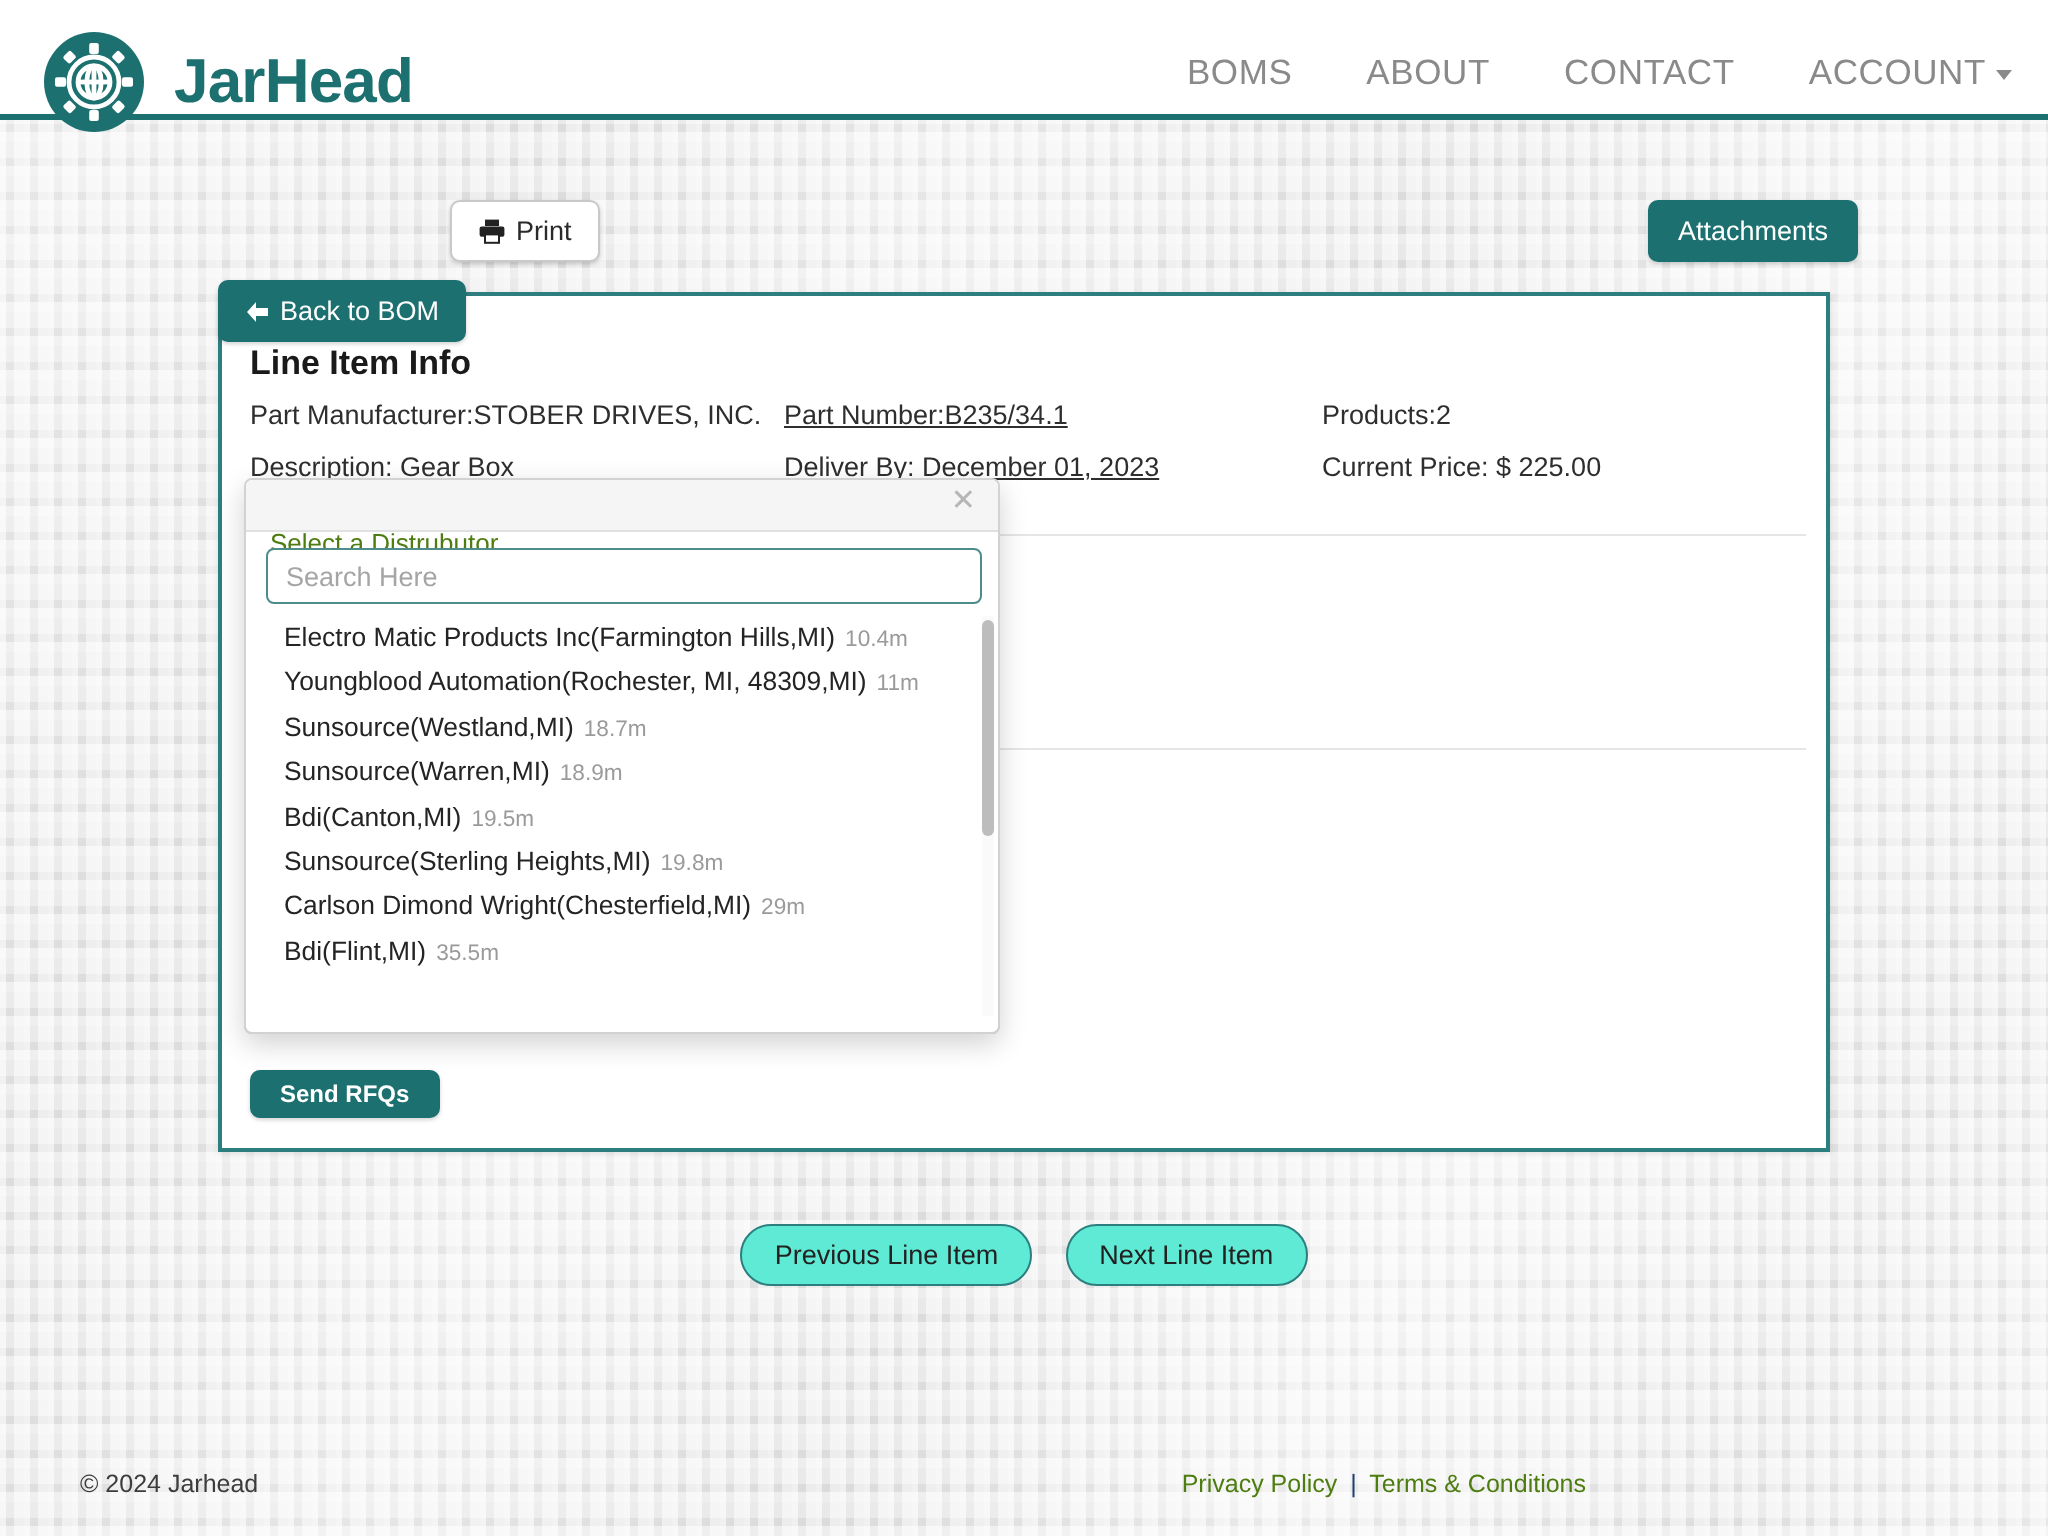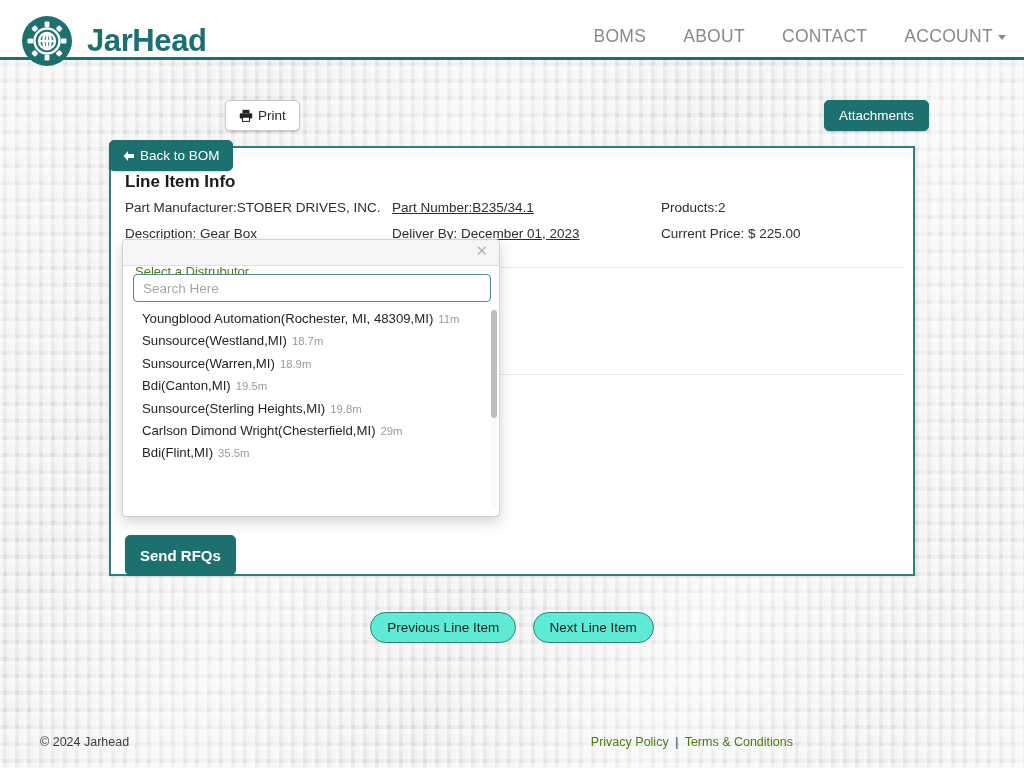--- a/index.html
+++ b/index.html
@@ -85,22 +85,22 @@
   }
   #divider-1 { top:119px; }
   #divider-2 { top:226px; }
 
   
   .field-edge { position:absolute; left:14px; width:2px; background:#2d7f7f; }
   #field-edge-1 { top:182px; height:40px; }
   #field-edge-2 { top:300px; height:40px; }
 
   #send-rfqs-btn {
-    position:absolute; left:14px; top:387px; height:40px; padding:0 14px;
-    font-weight:bold; font-size:15px;
+    position:absolute; left:14px; top:387px; height:24px; padding:0 14px;
+    font-weight:bold; font-size:12px;
   }
 
   
   #distributor-dropdown {
     position:absolute; left:122px; top:239px; width:378px; height:278px;
     background:#fff; border:1px solid #d2d2d2; border-radius:4px;
     box-shadow:0 5px 14px rgba(0,0,0,.18); z-index:20;
     overflow:hidden;
   }
   #dropdown-header {
@@ -264,20 +264,21 @@
 </div>
 
 <div id="distributor-dropdown">
   <div id="dropdown-header"></div>
   <div id="dropdown-title">Select a Distrubutor</div>
   <div id="dropdown-close">✕</div>
 
   <input id="search-input" type="text" placeholder="Search Here" style="">
 
   <div id="distributor-list">
+    <div class="dist-item"><span>Electro Matic Products Inc(Farmington Hills,MI)</span><span class="dist-dist">10.4m</span></div>
     <div class="dist-item"><span>Youngblood Automation(Rochester, MI, 48309,MI)</span><span class="dist-dist">11m</span></div>
     <div class="dist-item"><span>Sunsource(Westland,MI)</span><span class="dist-dist">18.7m</span></div>
     <div class="dist-item"><span>Sunsource(Warren,MI)</span><span class="dist-dist">18.9m</span></div>
     <div class="dist-item"><span>Bdi(Canton,MI)</span><span class="dist-dist">19.5m</span></div>
     <div class="dist-item"><span>Sunsource(Sterling Heights,MI)</span><span class="dist-dist">19.8m</span></div>
     <div class="dist-item"><span>Carlson Dimond Wright(Chesterfield,MI)</span><span class="dist-dist">29m</span></div>
     <div class="dist-item"><span>Bdi(Flint,MI)</span><span class="dist-dist">35.5m</span></div>
   </div>
 
   <div id="dropdown-scrollbar"></div>

